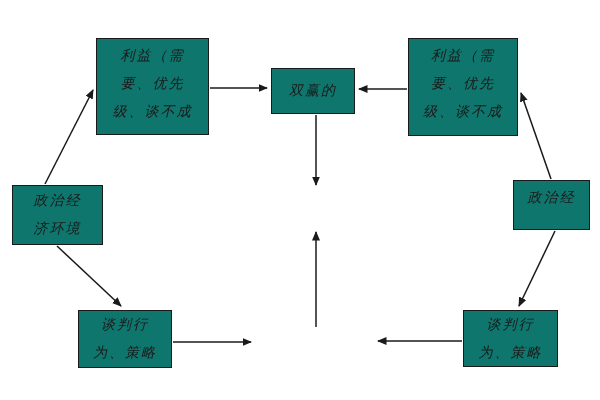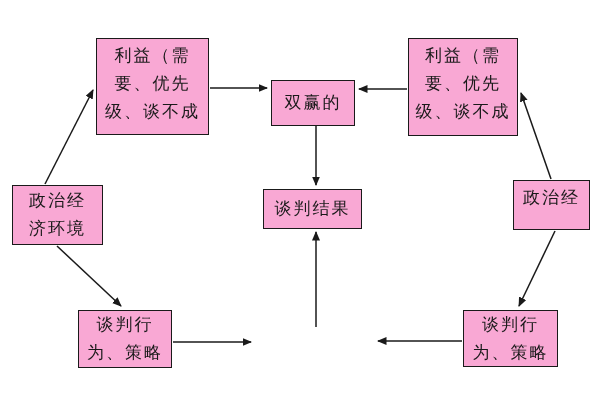--- a/index.html
+++ b/index.html
@@ -13,30 +13,31 @@
   }
   .edges-layer {
     position: absolute;
     left: 0; top: 0;
     width: 600px; height: 400px;
   }
   .node {
     position: absolute;
     box-sizing: border-box;
     border: 1.5px solid #1a1a1a;
-    background: #f9a8d4;
+    background: #0f766e;
     color: #1a1a1a;
     display: flex;
     align-items: center;
     justify-content: center;
     text-align: center;
     white-space: pre-line;
-    font-size: 17px;
+    font-size: 14px;
     line-height: 28px;
     letter-spacing: 2px;
+    font-style: italic;
   }
   .node.top-align {
     align-items: flex-start;
     padding-top: 3px;
   }
 </style>
 </head>
 <body>
 
 <div class="canvas">
@@ -56,30 +57,29 @@
       <line x1="173" y1="342" x2="251" y2="342" stroke="#1a1a1a" stroke-width="1.5" marker-end="url(#arrowhead)"></line>
       <line x1="462" y1="341" x2="378" y2="341" stroke="#1a1a1a" stroke-width="1.5" marker-end="url(#arrowhead)"></line>
       <line x1="551" y1="179" x2="521" y2="93" stroke="#1a1a1a" stroke-width="1.5" marker-end="url(#arrowhead)"></line>
       <line x1="555" y1="231" x2="519" y2="306" stroke="#1a1a1a" stroke-width="1.5" marker-end="url(#arrowhead)"></line>
     </svg>
 
   <div class="node top-align" style="left:96px; top:38px; width:113px; height:97px;">利益（需
 要、优先
 级、谈不成</div>
 
-  <div class="node" style="left:271px; top:80px; width:84px; height:46px;">双赢的</div>
+  <div class="node" style="left:271px; top:68px; width:84px; height:46px;">双赢的</div>
 
   <div class="node top-align" style="left:408px; top:38px; width:110px; height:98px;">利益（需
 要、优先
 级、谈不成</div>
 
   <div class="node" style="left:12px; top:185px; width:91px; height:60px;">政治经
 济环境</div>
 
-  <div class="node" style="left:263px; top:189px; width:99px; height:40px;">谈判结果</div>
 
   <div class="node top-align" style="left:513px; top:180px; width:77px; height:50px;">政治经</div>
 
   <div class="node" style="left:78px; top:310px; width:94px; height:58px;">谈判行
 为、策略</div>
 
 
   <div class="node" style="left:463px; top:310px; width:95px; height:57px;">谈判行
 为、策略</div>
 

